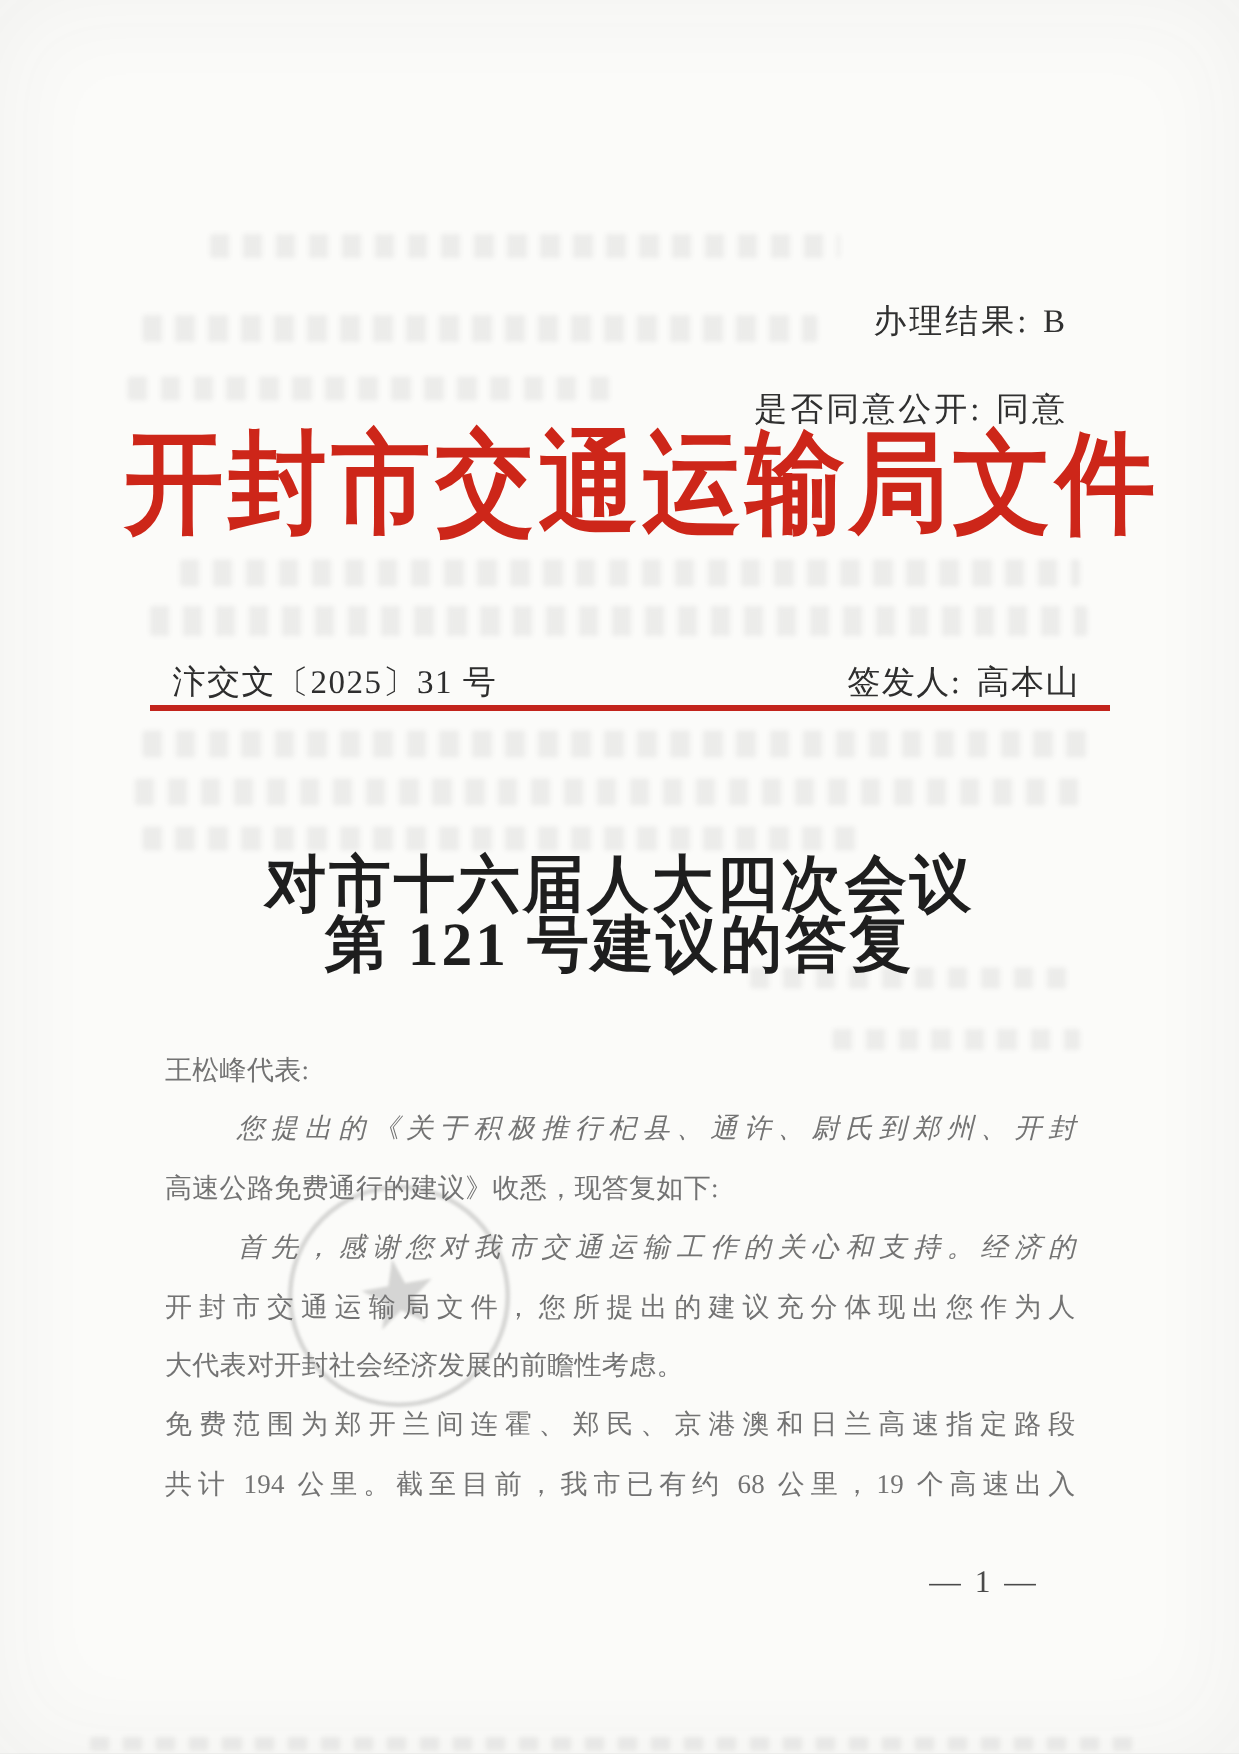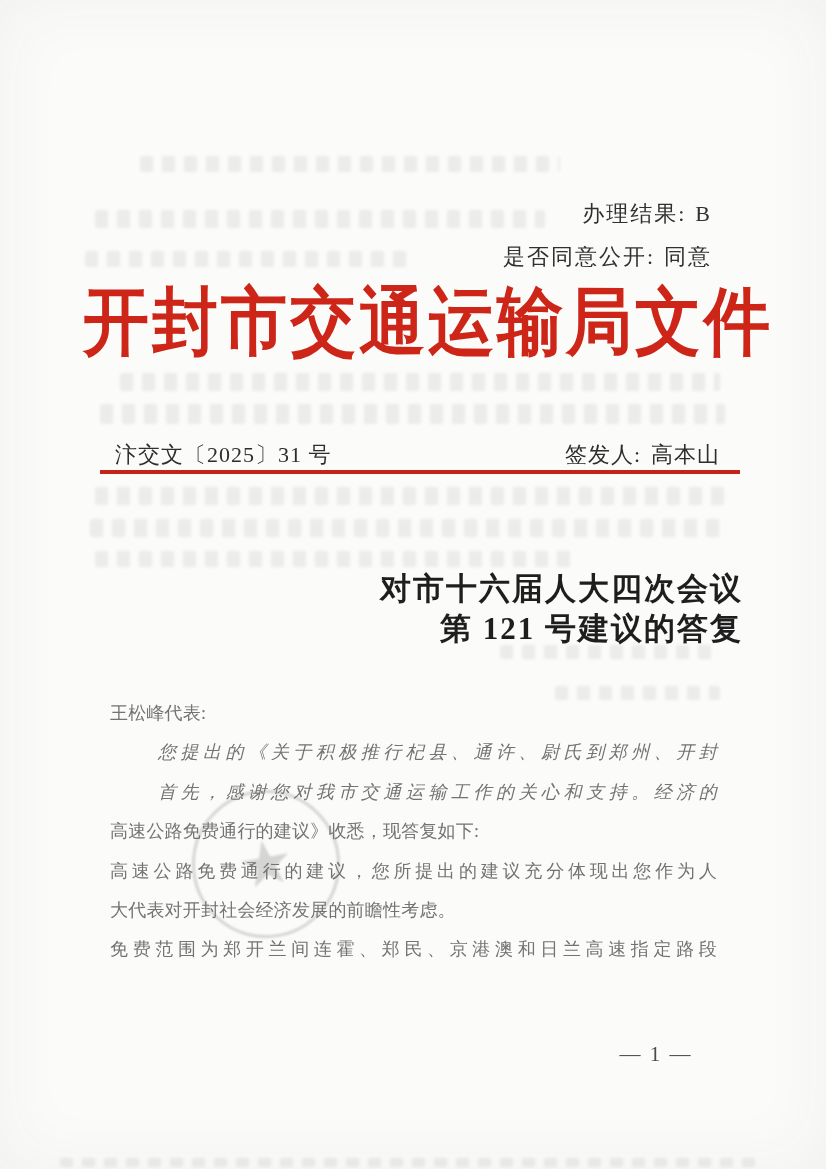--- a/index.html
+++ b/index.html
@@ -42,21 +42,21 @@
     position:absolute;
     left:300px;width:412px;
     text-align:right;
     font-size:22px;
     letter-spacing:2px;
     color:#303030;
     z-index:1;
   }
   .ann .val{margin-left:9px;}
   .ann-result{top:199px;}
-  .ann-public{top:242px;}
+  .ann-public{top:258px;}
   .agency{
     position:absolute;
     left:83px;top:272px;width:660px;
     margin:0;
     text-align:center;
     font-size:66px;
     font-weight:bold;
     letter-spacing:3px;
     color:#cd2619;
     transform:scaleY(1.12);
@@ -77,22 +77,22 @@
   .docrow .issuer-name{margin-left:10px;}
   .rule{
     position:absolute;
     left:100px;top:470px;width:640px;height:4px;
     background:#c2241c;
     z-index:1;
   }
   .doc-title{
     position:absolute;
     left:83px;top:569px;width:660px;
-    text-align:right;
-    font-size:31px;
+    text-align:center;
+    font-size:41px;
     font-weight:bold;
     letter-spacing:2px;
     line-height:40px;
     color:#1e1e1e;
     z-index:1;
   }
   .body-text{
     position:absolute;
     left:110px;top:694px;width:607px;
     font-size:18px;
@@ -163,22 +163,23 @@
   <div class="rule"></div>
 
   <div class="doc-title">
     <div>对市十六届人大四次会议</div>
     <div>第 121 号建议的答复</div>
   </div>
 
   <div class="body-text">
     <div class="line">王松峰代表:</div>
     <div class="line indent fill">您提出的《关于积极推行杞县、通许、尉氏到郑州、开封</div>
+    <div class="line">高速公路免费通行的建议》收悉，现答复如下:</div>
     <div class="line indent fill">首先，感谢您对我市交通运输工作的关心和支持。经济的</div>
-    <div class="line">高速公路免费通行的建议》收悉，现答复如下:</div>
-    <div class="line fill">高速公路免费通行的建议，您所提出的建议充分体现出您作为人</div>
+    <div class="line fill">开封市交通运输局文件，您所提出的建议充分体现出您作为人</div>
     <div class="line">大代表对开封社会经济发展的前瞻性考虑。</div>
     <div class="line fill">免费范围为郑开兰间连霍、郑民、京港澳和日兰高速指定路段</div>
+    <div class="line fill">共计 194 公里。截至目前，我市已有约 68 公里，19 个高速出入</div>
   </div>
 
   <div class="footer">— 1 —</div>
 
 </div>
 
 </body></html>

